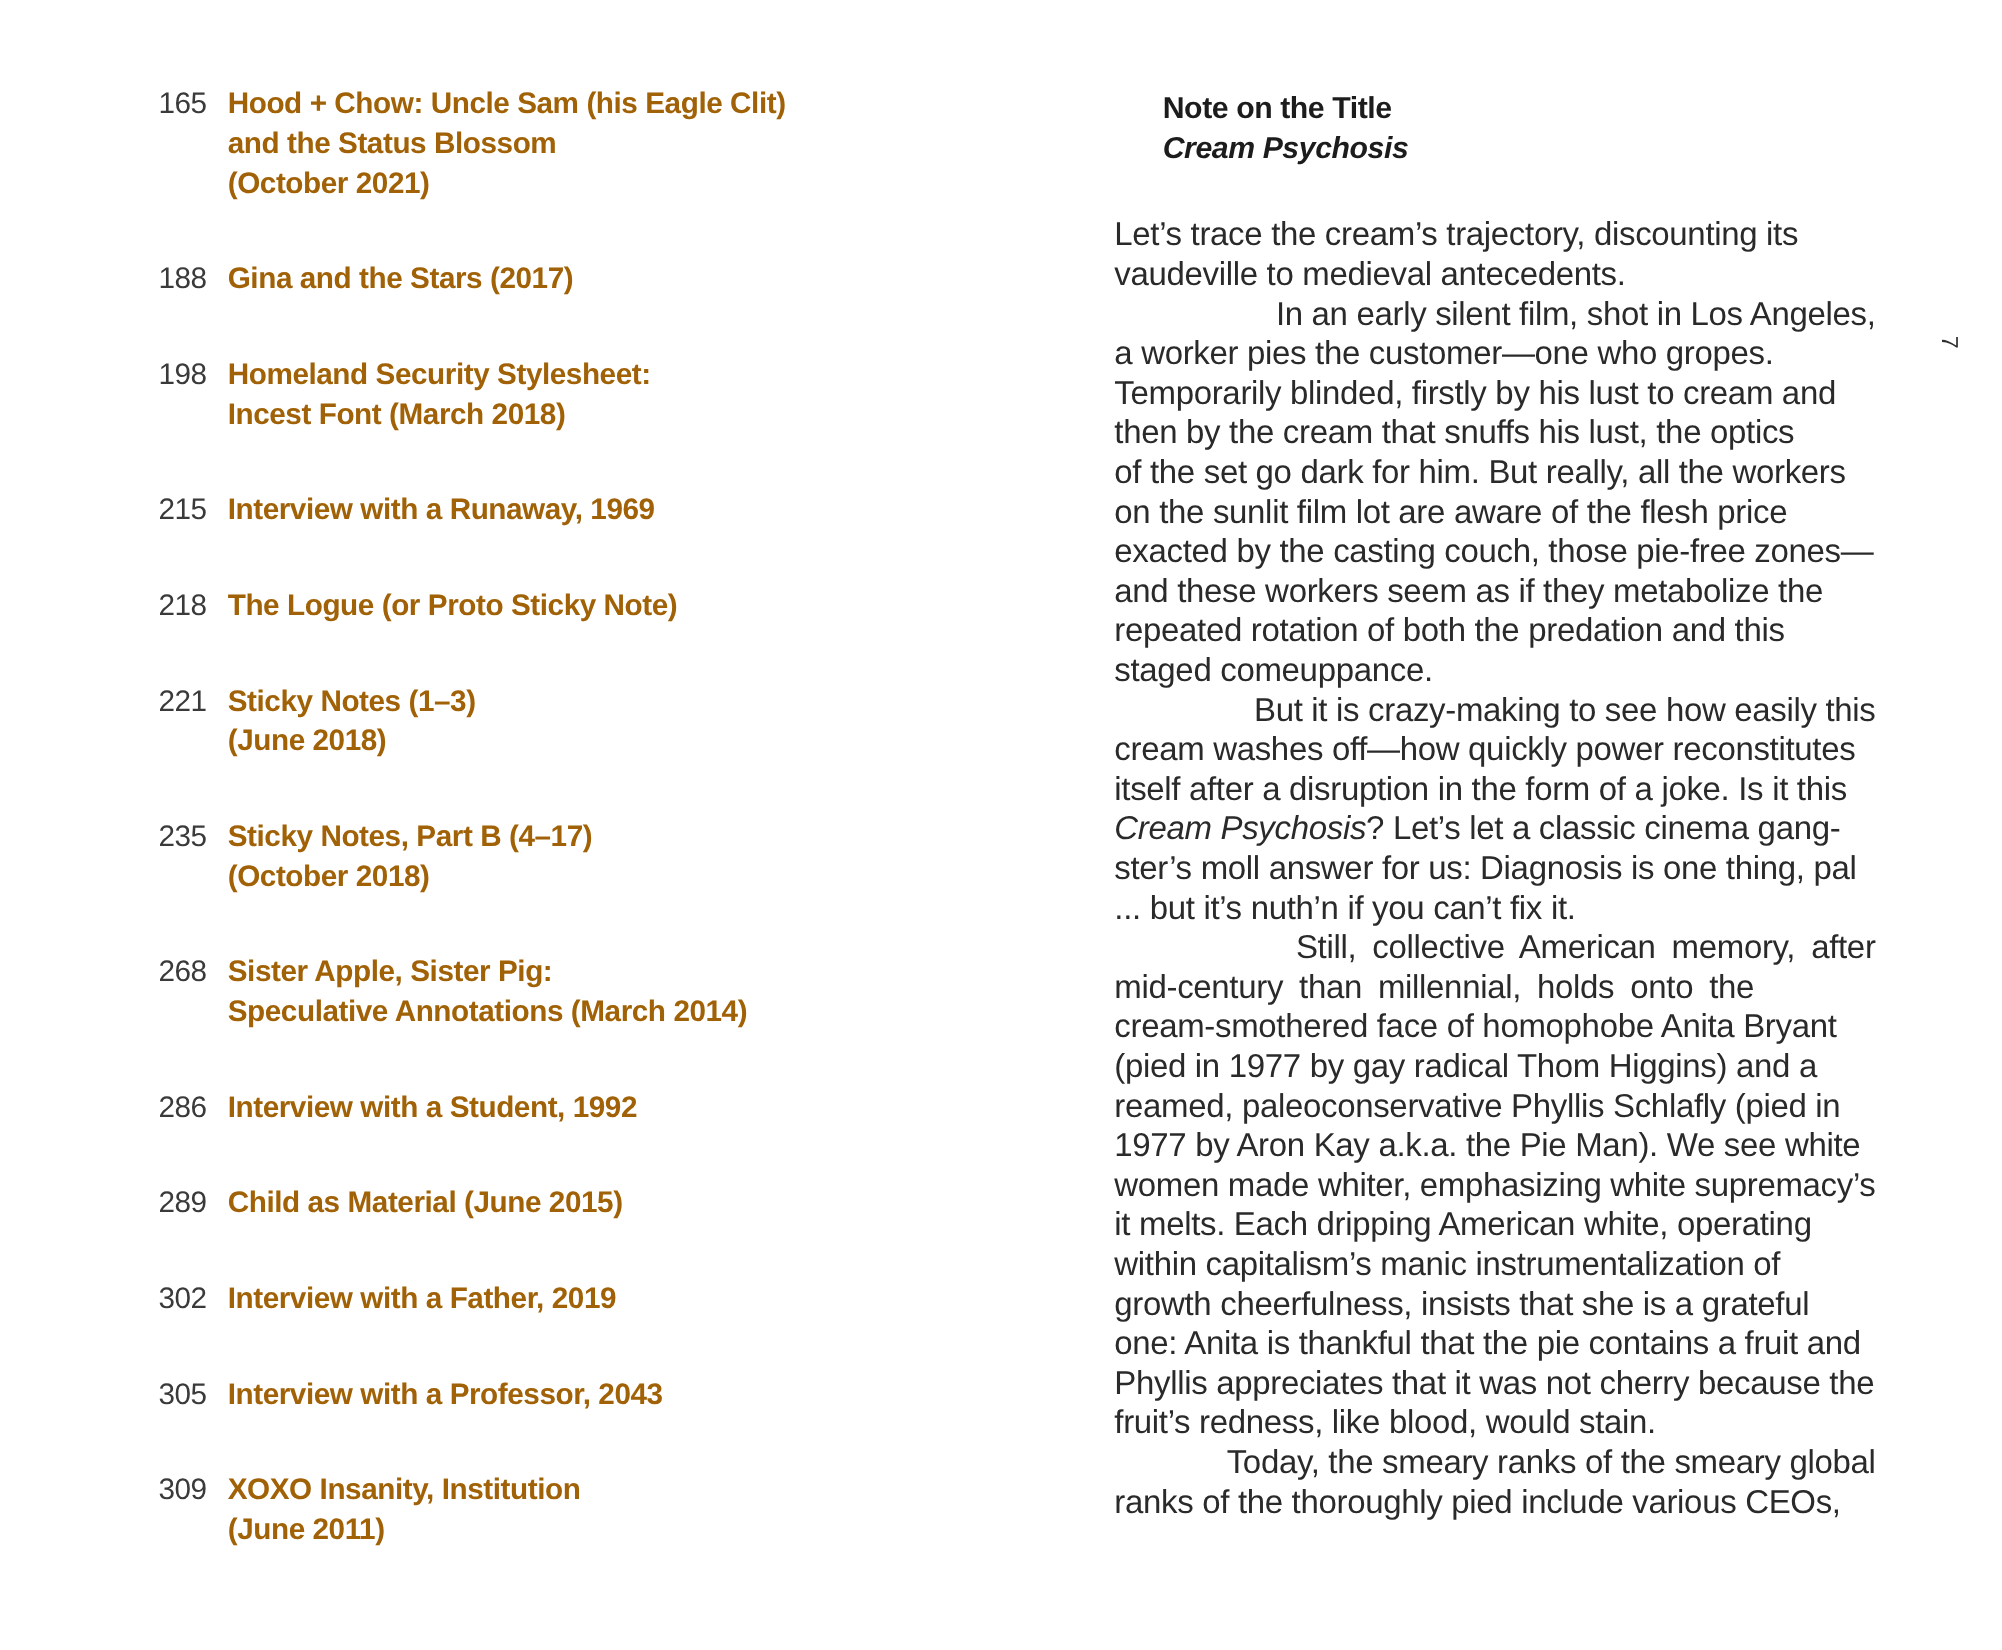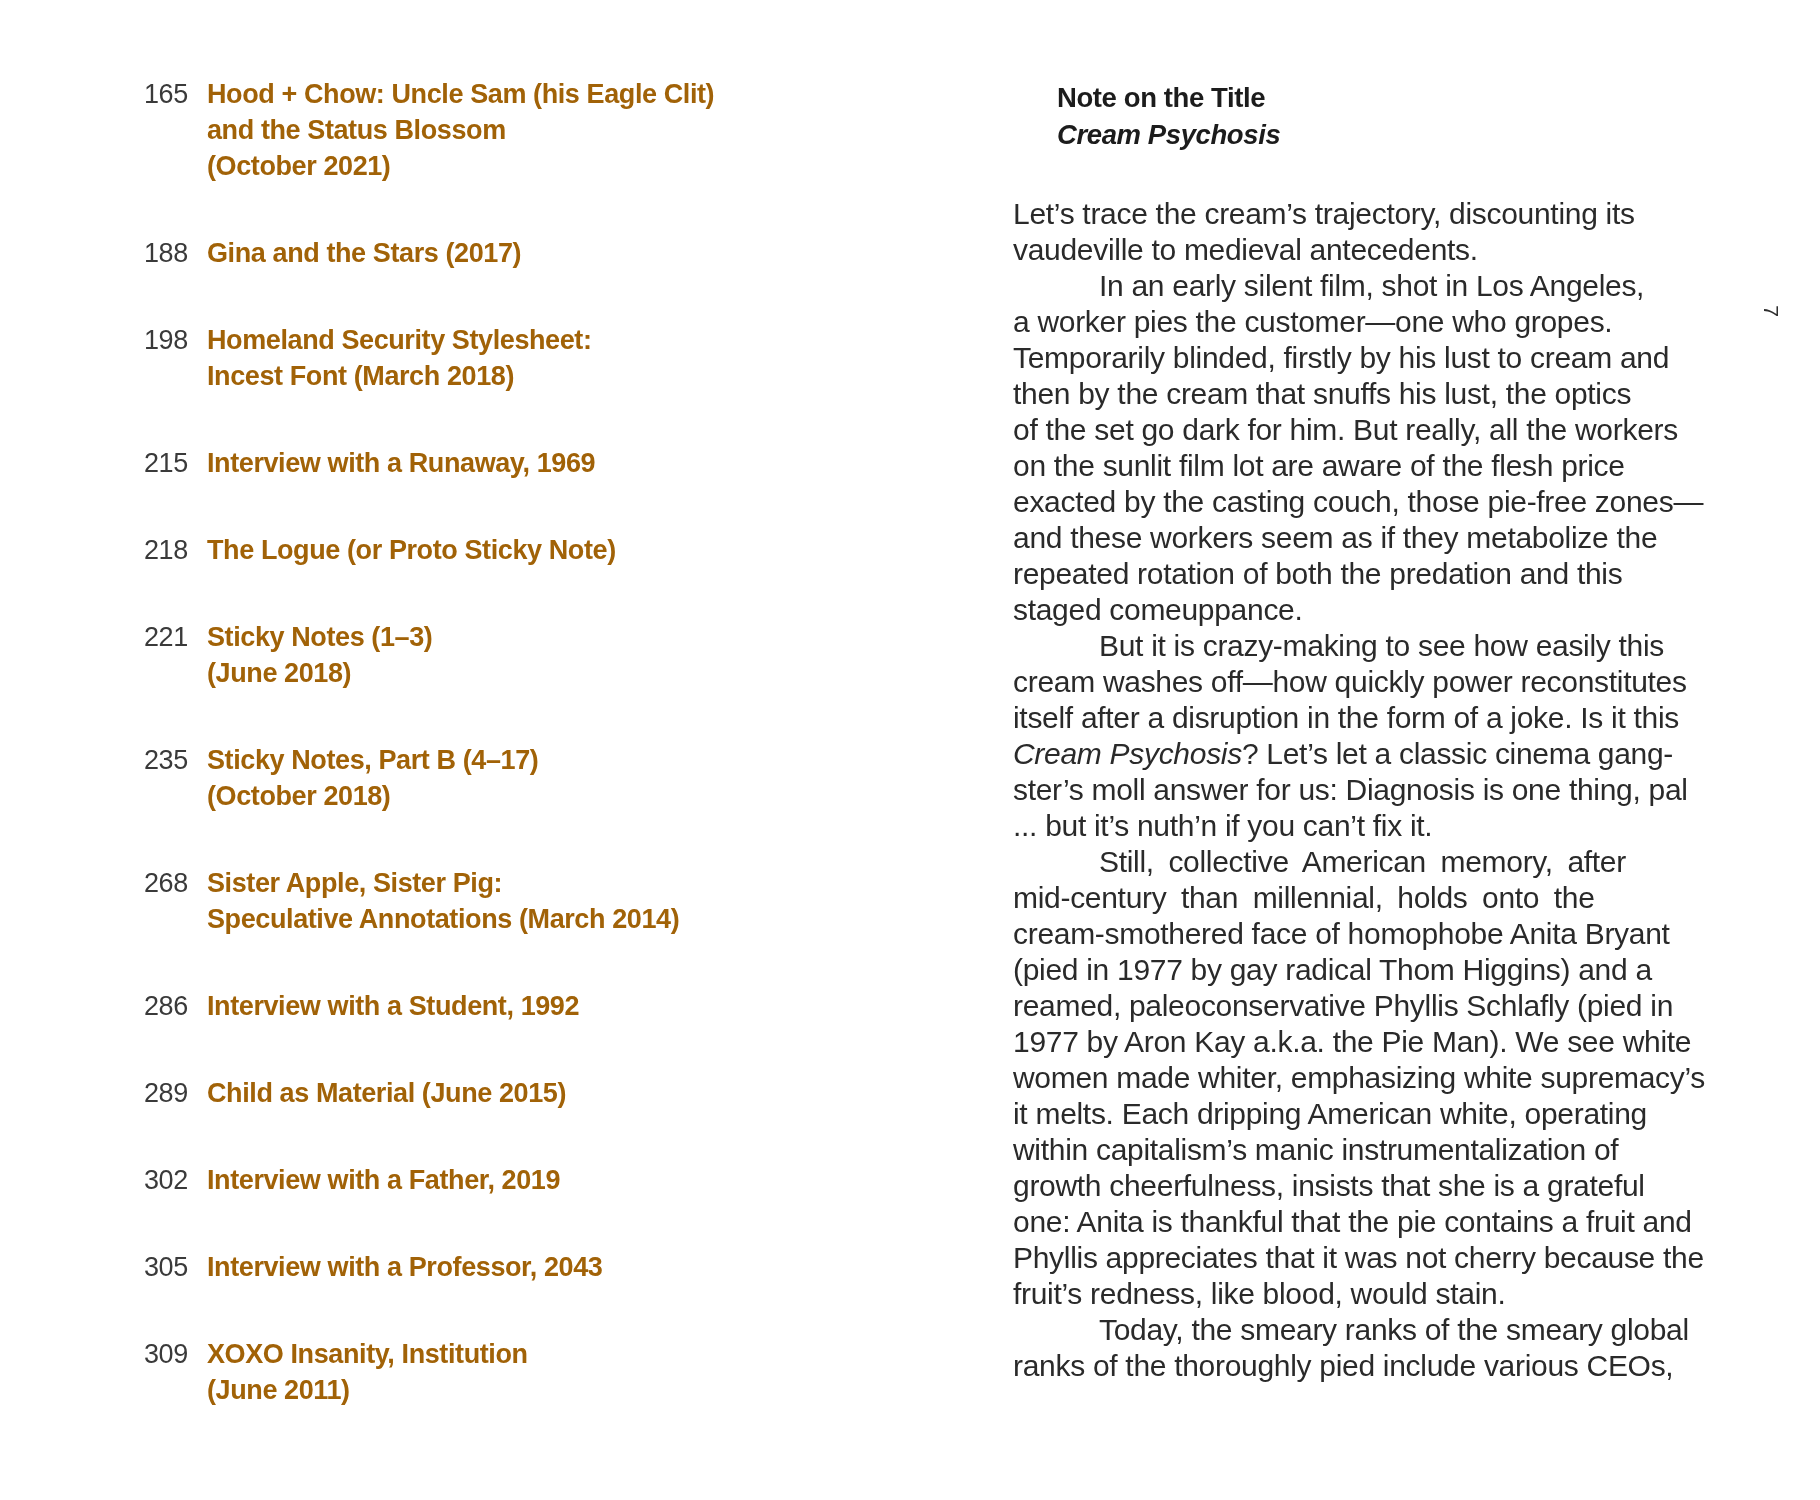--- a/index.html
+++ b/index.html
@@ -34,21 +34,21 @@
     font-size:27.5px;line-height:37px;font-weight:700;
     color:#1c1c1c;letter-spacing:-0.4px;
   }
   .note-heading .sub{font-style:italic;}
   .note-body{
     position:absolute;left:1013px;top:196px;
     font-size:30px;line-height:36px;font-weight:400;
     color:#2a2a2a;letter-spacing:-0.3px;
   }
   .bl{white-space:pre;height:36px;}
-  .bl.ind{padding-left:86px;}
+  .bl.ind{padding-left:86px;text-align:right;}
   .bl.loose{word-spacing:6.5px;}
   .bl .it{font-style:italic;}
   
   .folio{
     position:absolute;left:1756px;top:296px;
     width:30px;height:30px;
     font-size:21px;line-height:30px;text-align:center;
     color:#2f2f2f;font-weight:400;
     transform:rotate(90deg);transform-origin:center;
   }

